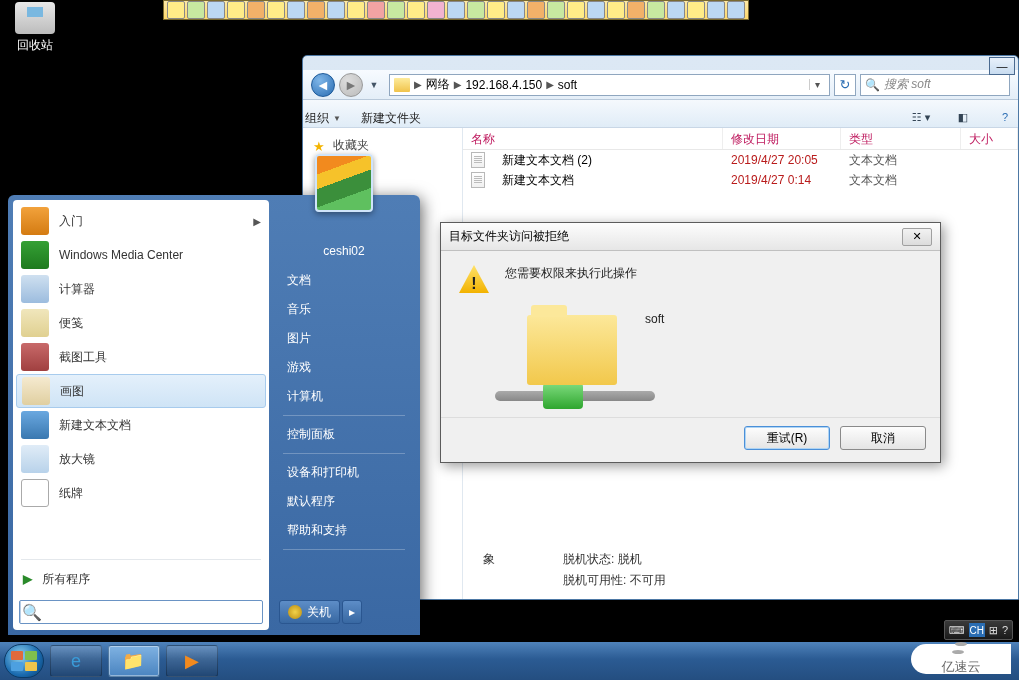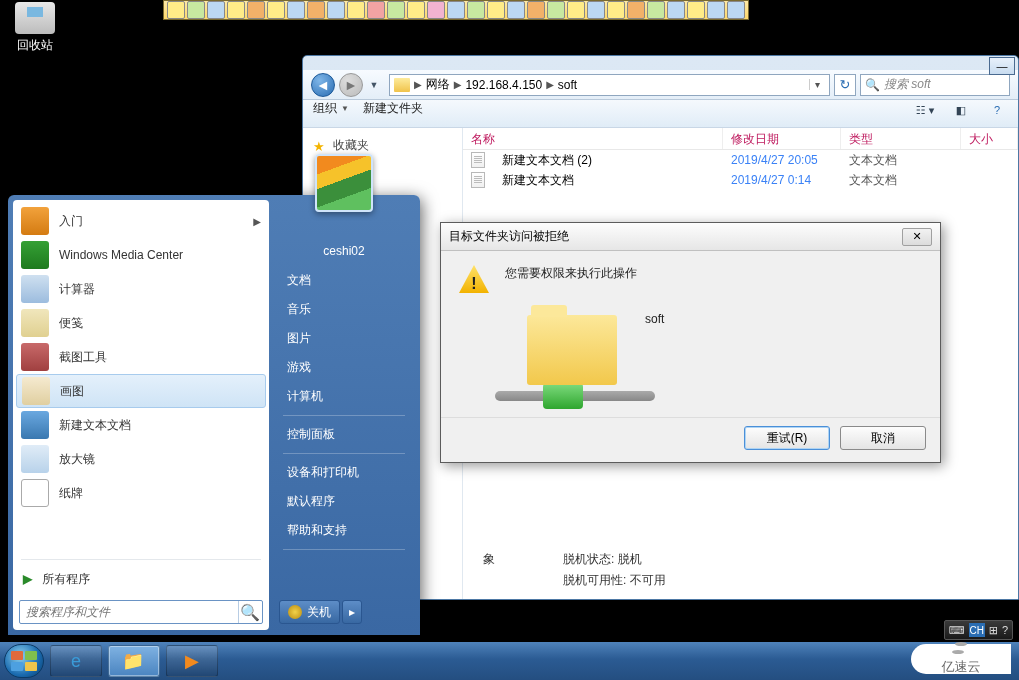--- a/index.html
+++ b/index.html
@@ -24,41 +24,41 @@
 .navdd { width:14px; height:22px; display:flex;align-items:center;justify-content:center;color:#456;font-size:9px; }
 .breadcrumb { margin-left: 4px; flex: 1; height: 22px; background: #fff; border: 1px solid #8fa6bf; display: flex; align-items: center; font-size: 12px; padding: 0 4px; gap: 2px; }
 .breadcrumb .seg { display:flex; align-items:center; gap:3px; }
 .breadcrumb .arr { color:#555; font-size:10px; padding:0 2px; }
 .bcic { width:16px; height:14px; background: linear-gradient(#fdeb9c,#f0c34b); border-radius:1px; }
 .bcdrop { width:16px; text-align:center; color:#555; font-size:10px; border-left:1px solid #ccc; margin-left:auto; }
 .refresh-box { width:22px; height:22px; background:#fff; border:1px solid #8fa6bf; display:flex;align-items:center;justify-content:center; color:#2a6db3; font-size:13px; }
 .search-box { width: 150px; height:22px; background:#fff; border:1px solid #8fa6bf; display:flex; align-items:center; padding:0 4px; color:#888; font-style:italic; font-size:12px; }
 .search-box .sic { margin-right:4px; color:#5a8bc0; font-style:normal; }
 
-.exp-tool { height: 28px; background: linear-gradient(#f5f9fd,#e0ecf7); border-bottom: 1px solid #c9d7e6; display:flex; align-items:flex-start; padding:0 10px; font-size:12px; gap:14px; }
+.exp-tool { height: 28px; background: linear-gradient(#f5f9fd,#e0ecf7); border-bottom: 1px solid #c9d7e6; display:flex; align-items:flex-end; padding:0 2px; font-size:12px; gap:20px; }
 .exp-tool .it { display:flex; align-items:center; gap:4px; color:#222; }
 .exp-tool .dd { font-size:8px; color:#555; }
 .exp-tool .spacer { flex:1; }
 .exp-tool .rbtn { width:22px; height:20px; border:1px solid transparent; display:flex;align-items:center;justify-content:center; font-size:11px; color:#345; }
 
 .exp-body { display:flex; height: calc(100% - 72px); background:#fff; }
 .exp-side { width: 160px; border-right: 1px solid #e0e8f0; padding: 6px 4px; font-size: 12px; }
 .fav-head { display:flex; align-items:center; gap:6px; padding:3px 6px; color:#444; }
 .star { width:14px; height:14px; color:#f4b400; font-size:13px; }
 .fav-item { display:flex; align-items:center; gap:6px; padding:3px 6px 3px 22px; color:#444; }
 .dl { width:14px; height:12px; background: linear-gradient(#fdeb9c,#f0c34b); position:relative; }
 .dl::after{content:"↓"; position:absolute; right:-1px; bottom:-3px; color:#2a8a2a; font-size:10px; font-weight:bold;}
 
 .exp-list { flex:1; }
 .col-head { display:flex; height:22px; border-bottom:1px solid #e8e8e8; font-size:12px; color:#be185d; }
 .col-head div { padding:3px 8px; border-right:1px solid #eee; }
 .col-name { width:260px; } .col-date { width:118px; } .col-type { width:120px; } .col-size { flex:1; }
 .row { display:flex; height:20px; font-size:12px; align-items:center; }
 .row .c-name { width:260px; padding-left:8px; display:flex; align-items:center; gap:17px; }
-.row .c-date { width:118px; padding-left:8px; color:#3b82f6; }
+.row .c-date { width:118px; padding-left:8px; color:#b91c1c; }
 .row .c-type { width:120px; padding-left:8px; color:#555; }
 .docic { width:14px; height:16px; border:1px solid #b8b8b8; background:linear-gradient(#fff,#f0f0f0); position:relative; }
 .docic::before{content:"";position:absolute;top:3px;left:2px;width:8px;height:1px;background:#bbb;box-shadow:0 2px 0 #bbb,0 4px 0 #bbb,0 6px 0 #bbb;}
 
 .exp-status { position:absolute; bottom:10px; left:180px; font-size:12px; color:#333; display:grid; grid-template-columns:80px auto; row-gap:4px; }
 
 
 .dialog { position: absolute; top: 222px; left: 440px; width: 501px; background: #f0f0f0; border: 1px solid #5c5c5c; box-shadow: 3px 3px 12px rgba(0,0,0,0.4); }
 .dlg-title { height: 28px; background: linear-gradient(#fdfdfd,#e6e6e6); border-bottom: 1px solid #c0c0c0; display:flex; align-items:center; padding:0 8px; font-size:12px; }
 .dlg-title .ttl { flex:1; }
@@ -310,21 +310,20 @@
           <span class="aic ic-sol"></span>
     <span>纸牌</span>
     </div>
       </div>
     <div class="sm-sep"></div>
     <div class="sm-all">
       <span class="aic ic-all">▶</span>
       <span>所有程序</span>
     </div>
     <div class="sm-search">
-      <input placeholder="搜索程序和文件" style="">
       <div class="sbtn">🔍</div>
     </div>
   </div>
   <div class="sm-right">
     <div class="avatar"></div>
     <div class="sm-user">ceshi02</div>
     <div id="sm-right-items">
         <div class="sm-ritem">文档</div>
         <div class="sm-ritem">音乐</div>
         <div class="sm-ritem">图片</div>

